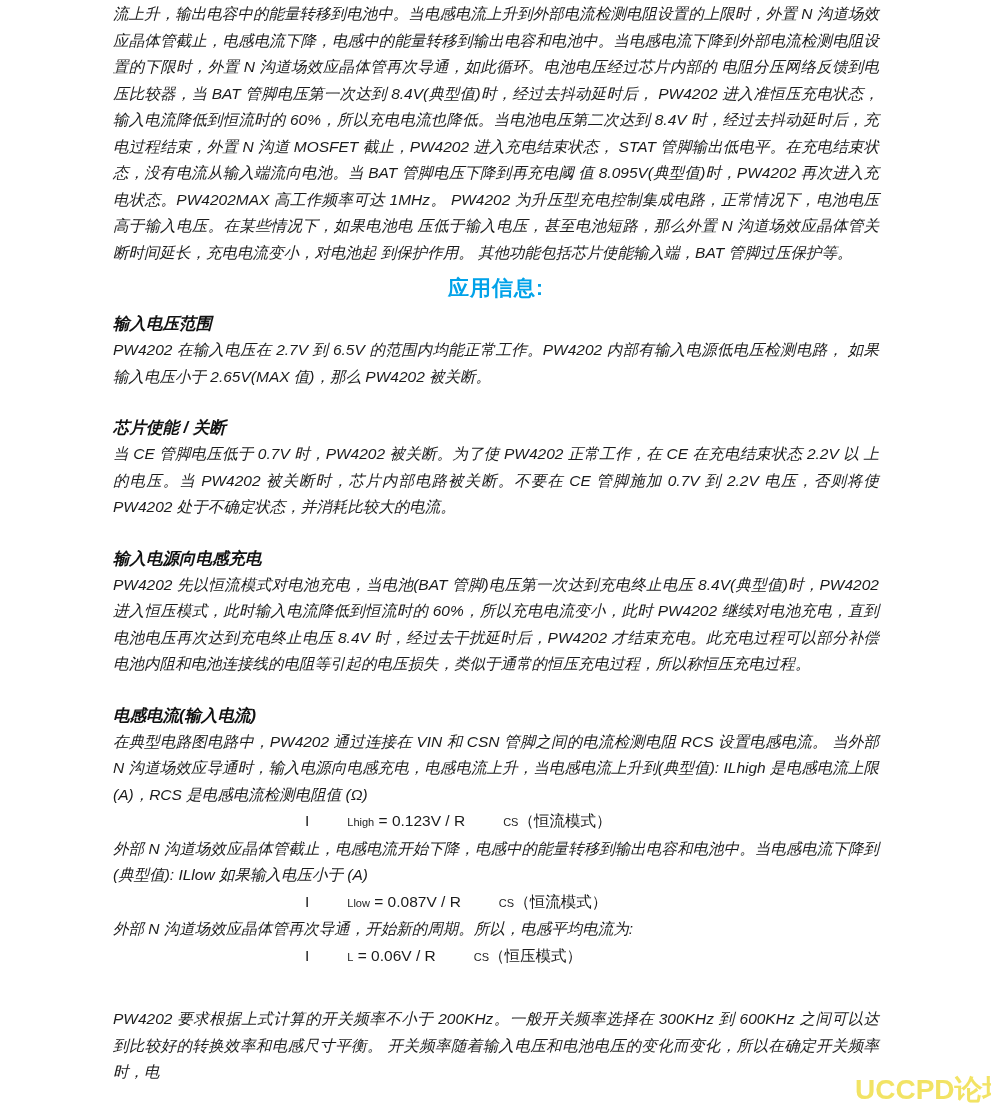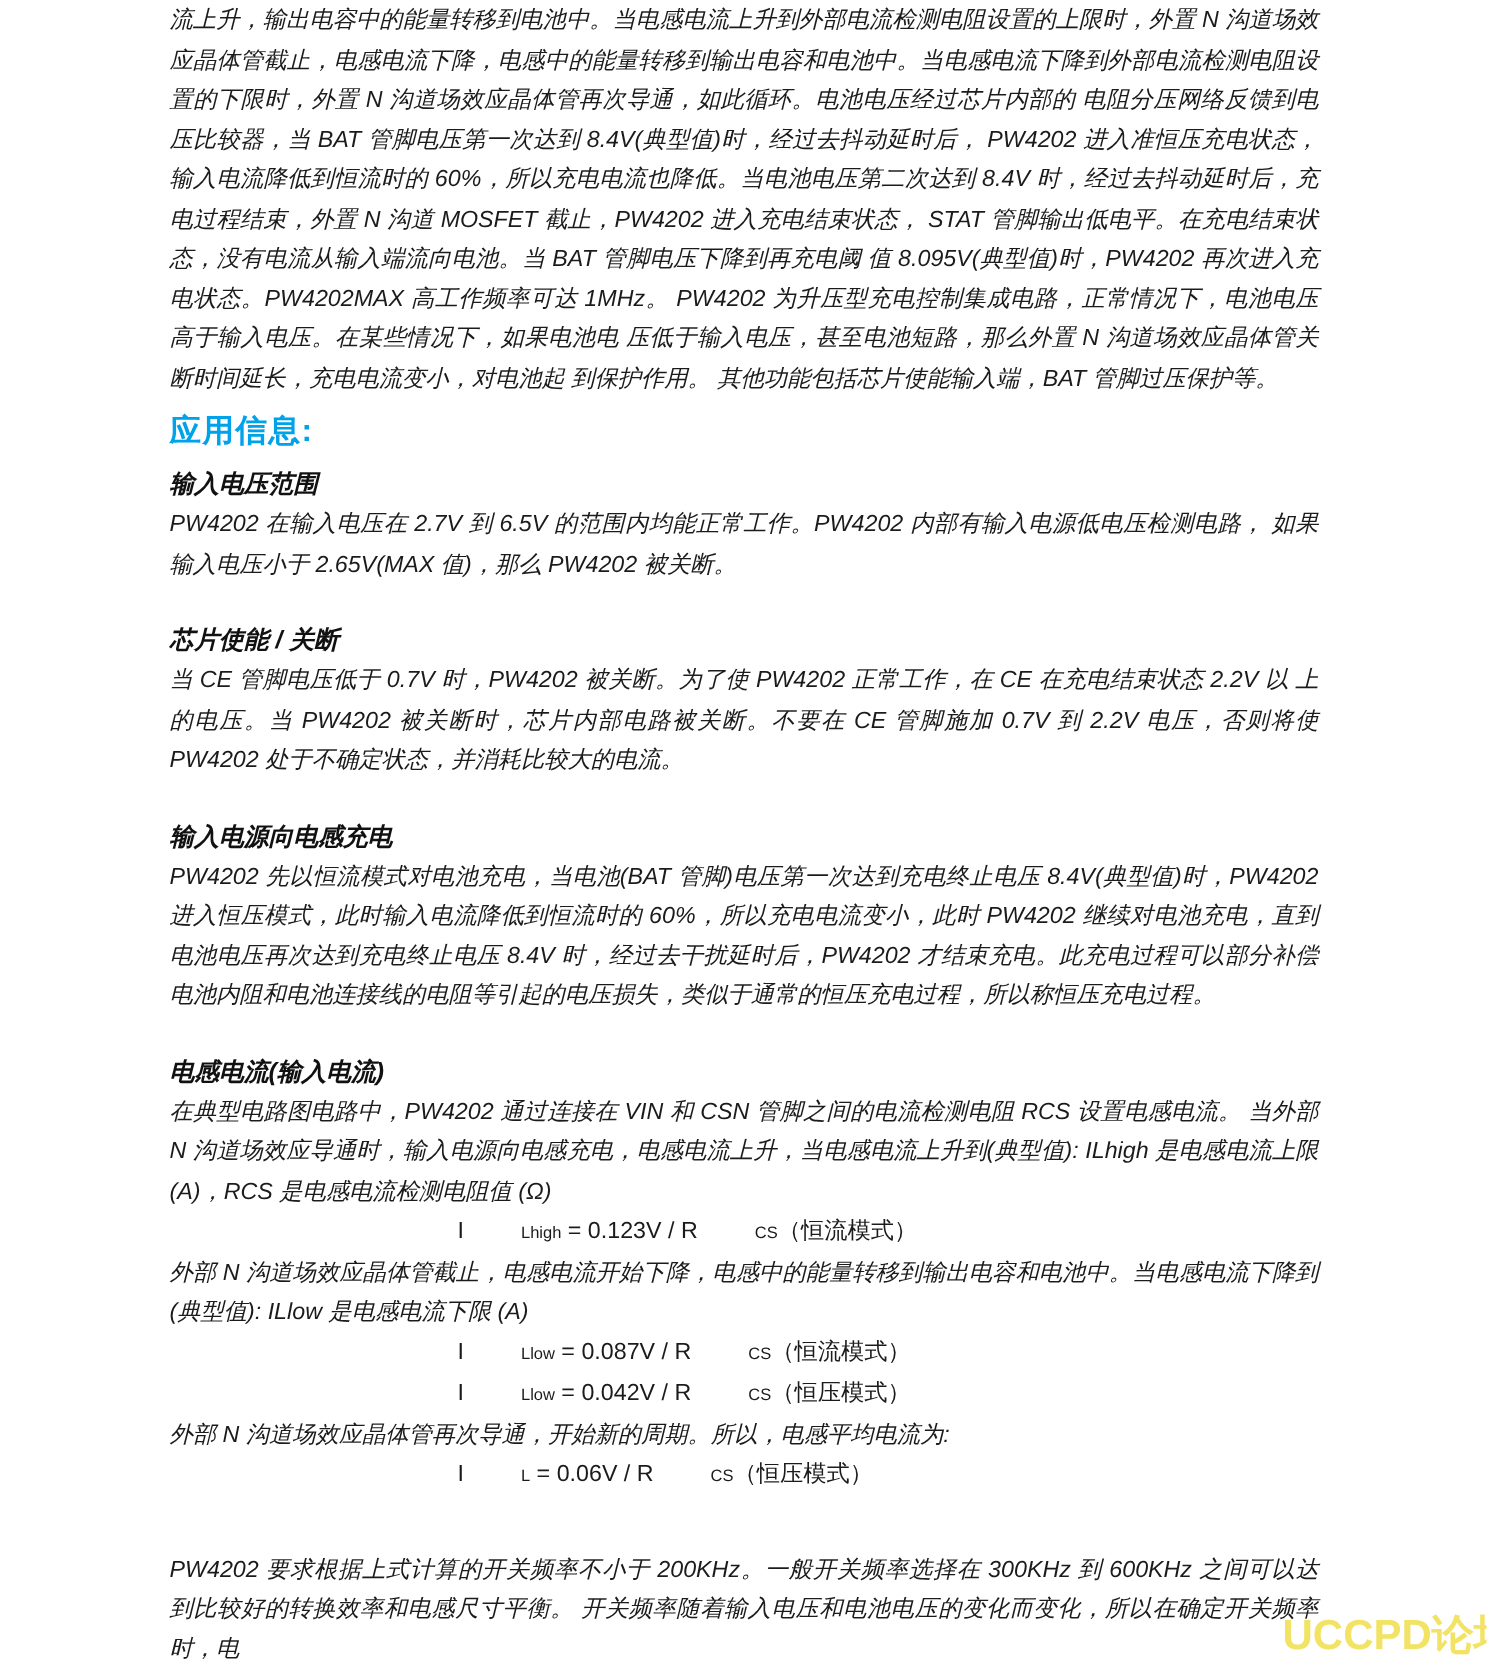--- a/index.html
+++ b/index.html
@@ -26,20 +26,21 @@
     font-style: italic;
   }
   .intro { padding-top: 1px; }
   .h-blue {
     font-size: 21px;
     line-height: 28px;
     font-weight: bold;
     color: #00a2e9;
     margin: 8px 0 10px 0;
     letter-spacing: 1px;
+    text-align: center;
   }
   .h-sec {
     font-size: 16.5px;
     line-height: 22px;
     font-weight: bold;
     color: #111111;
     margin: 26px 0 3px 0;
     font-style: italic;
   }
   .h-sec.first { margin-top: 0; }
@@ -88,27 +89,24 @@
   <h2 class="h-sec">输入电源向电感充电</h2>
   <p class="p">PW4202 先以恒流模式对电池充电，当电池(BAT 管脚)电压第一次达到充电终止电压 8.4V(典型值)时，PW4202 进入恒压模式，此时输入电流降低到恒流时的 60%，所以充电电流变小，此时 PW4202 继续对电池充电，直到电池电压再次达到充电终止电压 8.4V 时，经过去干扰延时后，PW4202 才结束充电。此充电过程可以部分补偿电池内阻和电池连接线的电阻等引起的电压损失，类似于通常的恒压充电过程，所以称恒压充电过程。</p>
 
   <h2 class="h-sec">电感电流(输入电流)</h2>
   <p class="p">在典型电路图电路中，PW4202 通过连接在 VIN 和 CSN 管脚之间的电流检测电阻 RCS 设置电感电流。 当外部 N 沟道场效应导通时，输入电源向电感充电，电感电流上升，当电感电流上升到(典型值): ILhigh 是电感电流上限 (A)，RCS 是电感电流检测电阻值 (Ω)</p>
 
   <div class="formula-row">
     <span class="formula"><span>I</span><span class="fsub">Lhigh</span><span> = 0.123V / R</span><span class="fsub">CS</span></span><span class="fmode">（恒流模式）</span>
   </div>
 
-  <p class="p">外部 N 沟道场效应晶体管截止，电感电流开始下降，电感中的能量转移到输出电容和电池中。当电感电流下降到(典型值):  ILlow 是电感电流下限 (A)</p>
+  <p class="p">外部 N 沟道场效应晶体管截止，电感电流开始下降，电感中的能量转移到输出电容和电池中。当电感电流下降到(典型值):  ILlow 如果输入电压小于 (A)</p>
 
   <div class="formula-row">
     <span class="formula"><span>I</span><span class="fsub">Llow</span><span> = 0.087V / R</span><span class="fsub">CS</span></span><span class="fmode">（恒流模式）</span>
-  </div>
-  <div class="formula-row">
-    <span class="formula"><span>I</span><span class="fsub">Llow</span><span> = 0.042V / R</span><span class="fsub">CS</span></span><span class="fmode">（恒压模式）</span>
   </div>
 
   <p class="p">外部 N 沟道场效应晶体管再次导通，开始新的周期。所以，电感平均电流为:</p>
 
   <div class="formula-row">
     <span class="formula"><span>I</span><span class="fsub">L</span><span> = 0.06V / R</span><span class="fsub">CS</span></span><span class="fmode">（恒压模式）</span>
   </div>
 
   <p class="p closing">PW4202 要求根据上式计算的开关频率不小于 200KHz。一般开关频率选择在 300KHz 到 600KHz 之间可以达 到比较好的转换效率和电感尺寸平衡。 开关频率随着输入电压和电池电压的变化而变化，所以在确定开关频率时，电</p>
 

